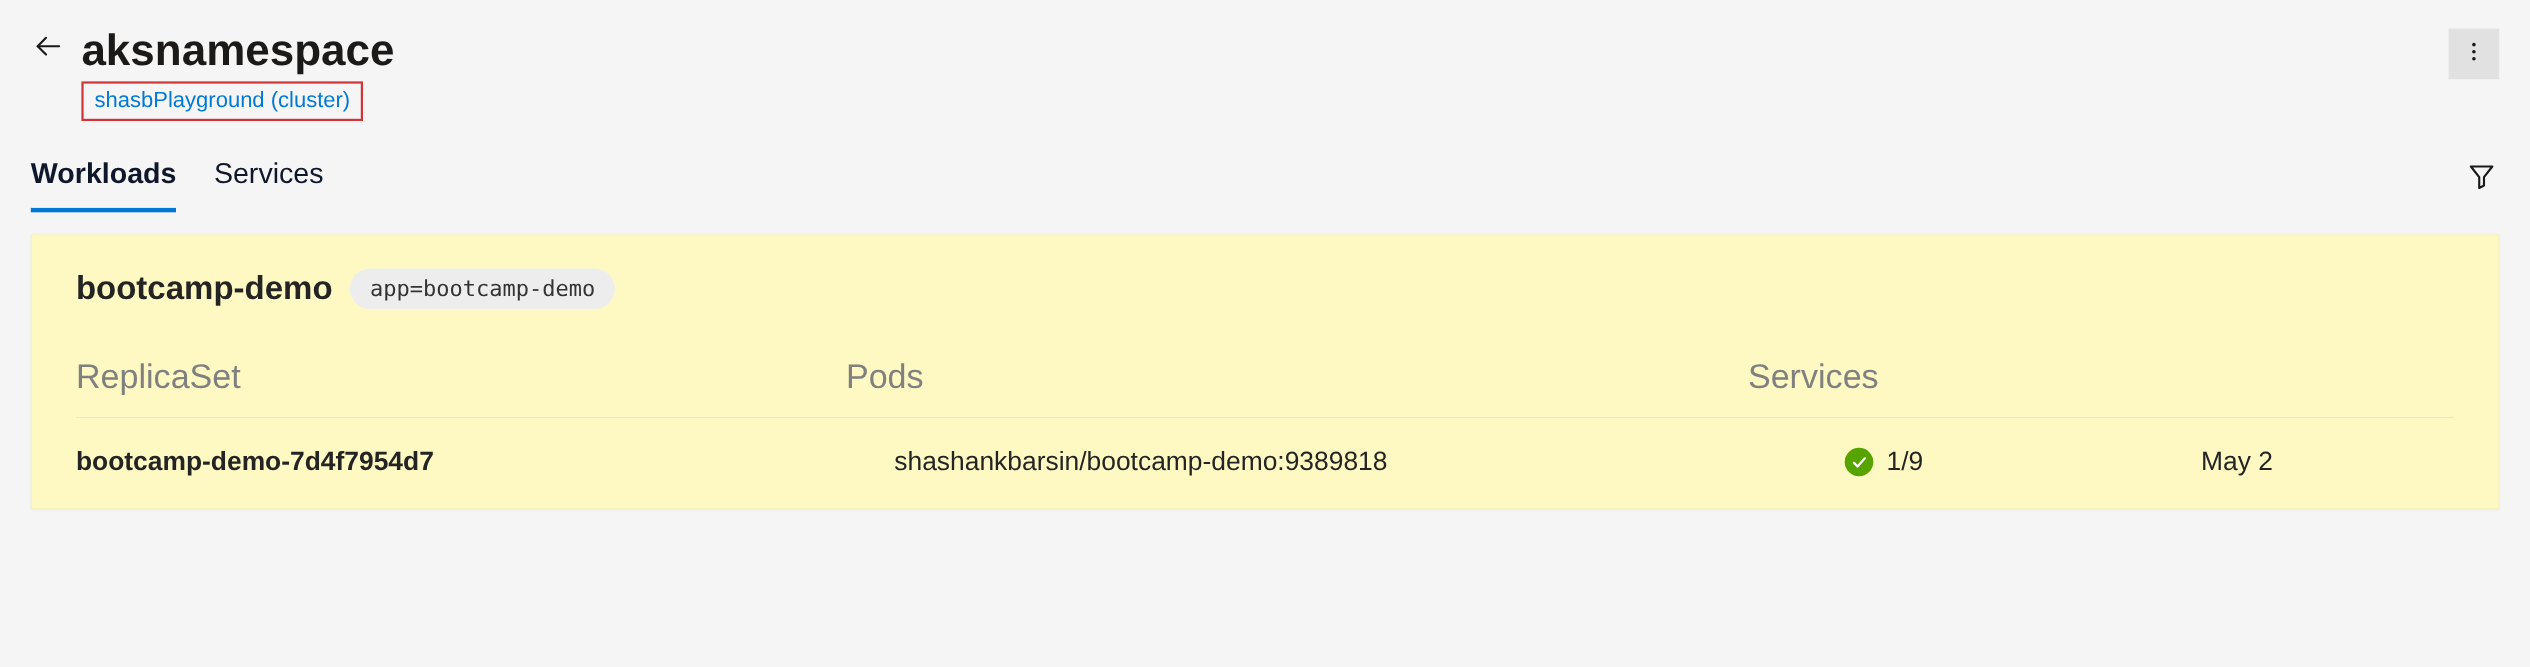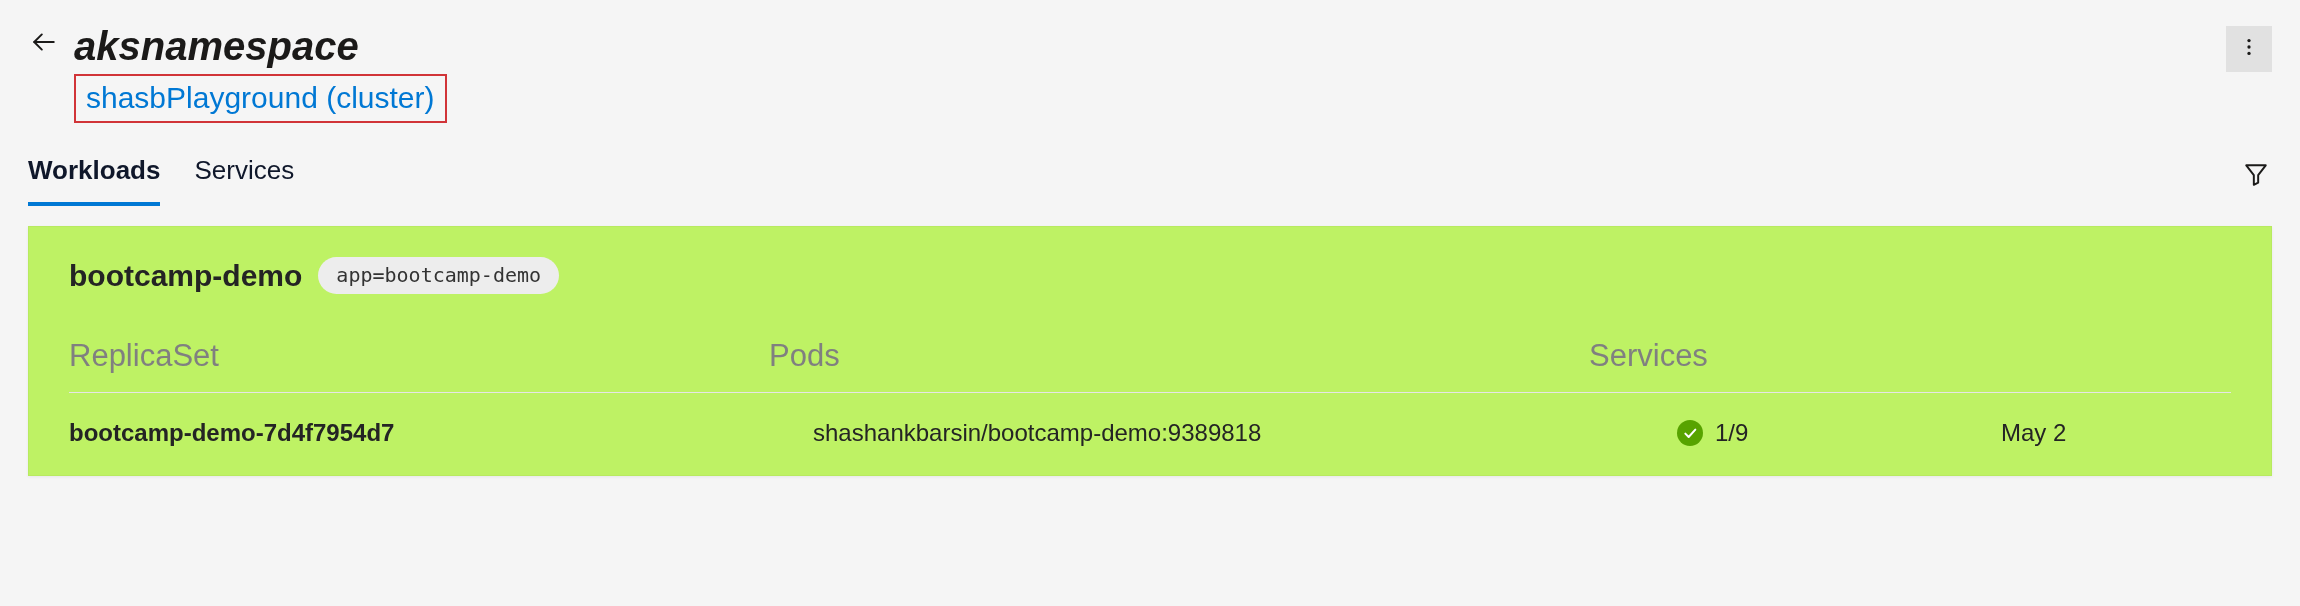--- a/index.html
+++ b/index.html
@@ -17,31 +17,31 @@
   .back-btn {
     width: 32px; height: 32px;
     display: flex; align-items: center; justify-content: center;
     margin-top: 4px; margin-right: 14px;
     cursor: pointer;
   }
   .back-btn svg { width: 26px; height: 26px; }
 
   .title-block { display: flex; flex-direction: column; }
   .page-title {
-    font-size: 40px; font-weight: 700; line-height: 1.1; color: #1b1a19; font-style: italic;
+    font-size: 40px; font-weight: 700; line-height: 1.1; color: #1b1a19;
   }
   .cluster-link-wrap {
     border: 2px solid #d13438;
     padding: 2px 10px 4px 10px;
     margin-top: 6px;
     display: inline-block;
     width: fit-content;
   }
   .cluster-link {
-    color: #0078d4; font-size: 30px; line-height: 1.3; cursor: pointer;
+    color: #0078d4; font-size: 20px; line-height: 1.3; cursor: pointer;
   }
 
   .spacer { flex: 1 1 auto; }
 
   .more-btn {
     width: 46px; height: 46px;
     background: #e1e1e1;
     display: flex; align-items: center; justify-content: center;
     cursor: pointer;
     margin-top: 2px;
@@ -60,21 +60,21 @@
   .filter-btn {
     width: 32px; height: 32px;
     display: flex; align-items: center; justify-content: center;
     cursor: pointer;
     margin-bottom: 6px;
   }
   .filter-btn svg { width: 26px; height: 26px; }
 
   
   .card {
-    background: #bef264;
+    background: #fef9c3;
     border: 1px solid rgba(0,0,0,0.03);
     box-shadow: 0 1px 3px rgba(0,0,0,0.06);
     margin-top: 20px;
     padding: 30px 40px 0 40px;
   }
   .card-head { display: flex; align-items: center; gap: 16px; }
   .deploy-name { font-size: 30px; font-weight: 600; }
   .chip {
     background: #ededed; color: #333;
     border-radius: 999px; padding: 6px 18px 7px 18px;

